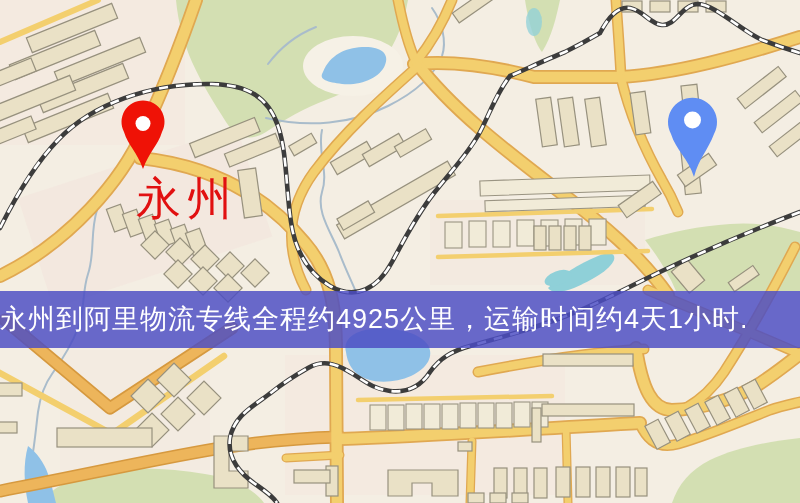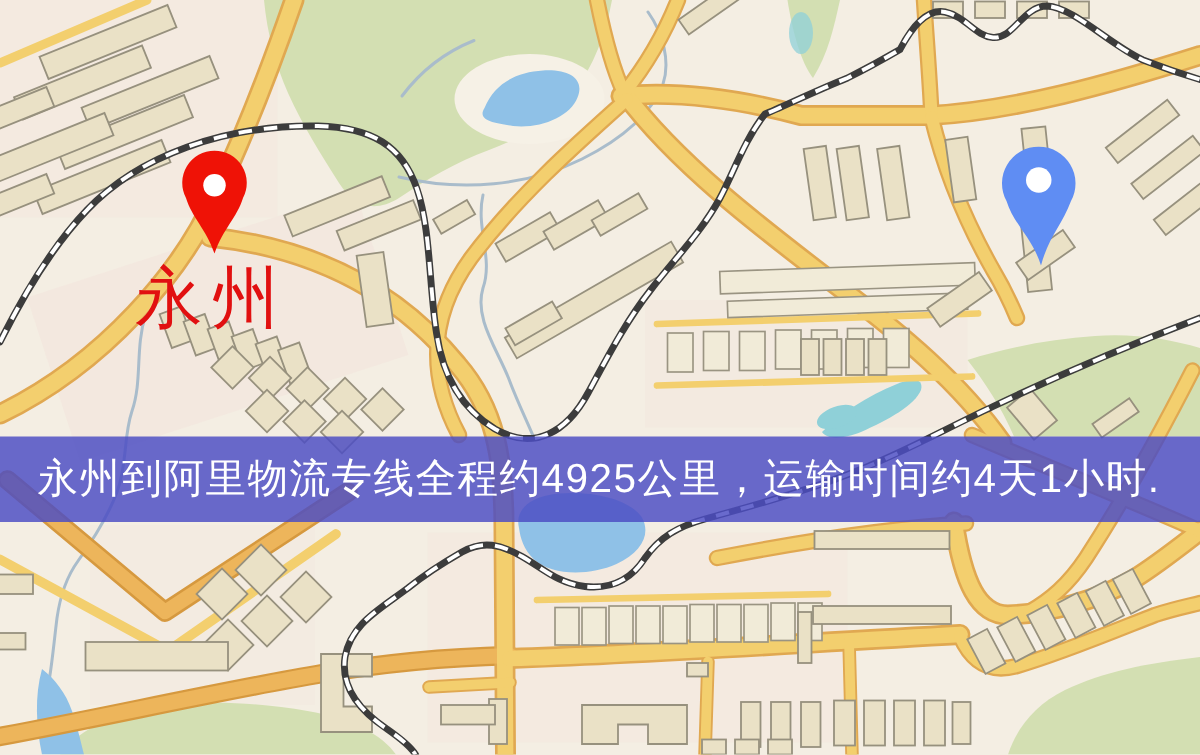--- a/index.html
+++ b/index.html
@@ -23,30 +23,31 @@
   .of{fill:none;stroke:var(--c-road-orange,#edb55b);stroke-linecap:round;stroke-linejoin:round;}
   .rail-base{fill:none;stroke:var(--c-railway,#3c3c3c);stroke-width:4.6;stroke-linecap:round;}
   .rail-dash{fill:none;stroke:#ffffff;stroke-width:2.6;stroke-dasharray:9 8;}
   .bld{fill:var(--c-building,#eae1c6);stroke:#97917e;stroke-width:1.2;}
   .bld2{fill:#f1ebd8;stroke:#9a94825;stroke:#9a9482;stroke-width:1.1;}
 
   .city-label{
     position:absolute;font-family:"Liberation Serif","DejaVu Serif",serif;
     font-size:45px;line-height:45px;font-weight:500;white-space:nowrap;
     text-shadow:0 0 1px rgba(255,255,255,.25);
+    margin-left:46px;
   }
   #origin-label{left:90px;top:177px;letter-spacing:6px;color:var(--c-origin-label,#e11010);}
   #destination-label{left:640px;top:177px;letter-spacing:9px;color:var(--c-destination-label,#1d1dd2);}
 
   #route-banner{
     position:absolute;left:0;top:291px;width:800px;height:57px;
     background:var(--c-banner-bg,rgba(76,78,196,.84));
   }
   #route-banner-text{
-    display:block;padding-left:25px;height:57px;line-height:57px;
+    display:block;height:57px;line-height:57px;
     color:var(--c-banner-text,#ffffff);font-size:27px;white-space:nowrap;
     letter-spacing:1px;
   }
 </style>
 </head>
 <body>
 
 <div id="stage">
 
   <svg id="map-svg" viewBox="0 0 800 503" xmlns="http://www.w3.org/2000/svg">

